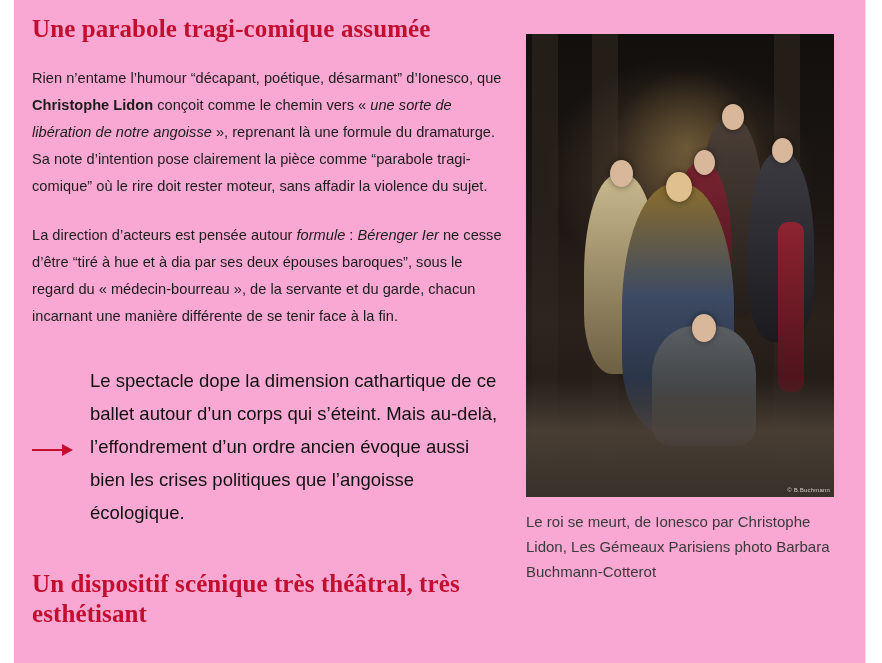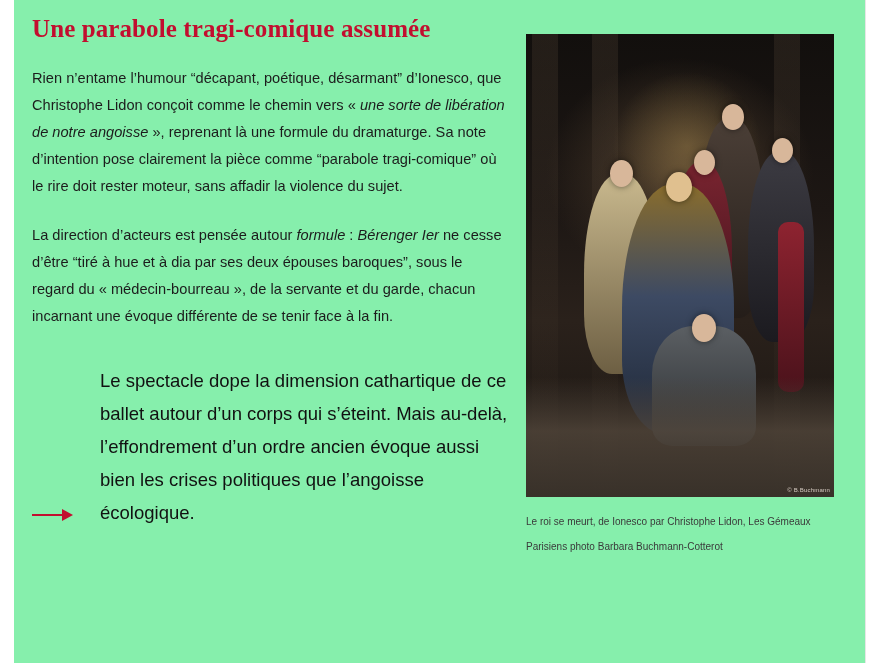--- a/index.html
+++ b/index.html
@@ -11,21 +11,21 @@
     width: 882px;
     height: 663px;
     overflow: hidden;
     font-family: "Liberation Sans", sans-serif;
     color: #1a1a1a;
   }
   .page {
     position: relative;
     width: 882px;
     height: 663px;
-    background: #86efac;
+    background: #f9a8d4;
     box-sizing: border-box;
   }
   .edge-left {
     position: absolute;
     left: 0; top: 0; bottom: 0;
     width: 14px;
     background: #ffffff;
   }
   .edge-right {
     position: absolute;
@@ -69,28 +69,28 @@
     margin-bottom: 0;
   }
   p.body {
     font-size: 14.6px;
     line-height: 27px;
     color: #1c1c1c;
     margin: 0 0 22px 0;
     letter-spacing: 0.02px;
   }
   p.body em { font-style: italic; }
-  p.body strong { font-weight: normal; }
+  p.body strong { font-weight: bold; }
 
   .pullquote {
     display: flex;
     flex-direction: row;
-    align-items: flex-end;
+    align-items: center;
     margin: 34px 0 0 0;
-    gap: 24px;
+    gap: 14px;
   }
   .arrow {
     flex: 0 0 auto;
     width: 44px;
     height: 26px;
     margin-top: 9px;
     position: relative;
   }
   .arrow .shaft {
     position: absolute;
@@ -164,51 +164,52 @@
     position: absolute;
     right: 4px;
     bottom: 4px;
     font-size: 6px;
     color: rgba(235,225,215,0.85);
     letter-spacing: 0.2px;
     font-family: "Liberation Sans", sans-serif;
   }
   .caption {
     margin-top: 12px;
-    font-size: 10px;
+    font-size: 15px;
     line-height: 25px;
     color: #3a3a3a;
     width: 308px;
   }
 </style>
 </head>
 <body>
 
 <div class="page">
   <div class="edge-left"></div>
   <div class="edge-right"></div>
 
   <div class="content">
 
     <div class="col-text">
 
       <h2 class="section-head">Une parabole tragi-comique assumée</h2>
 
       <p class="body"><span>Rien n’entame l’humour “décapant, poétique, désarmant” d’Ionesco, que </span><strong>Christophe Lidon</strong><span> conçoit comme le chemin vers « </span><em>une sorte de libération de notre angoisse</em><span> », reprenant là une formule du dramaturge. Sa note d’intention pose clairement la pièce comme “parabole tragi-comique” où le rire doit rester moteur, sans affadir la violence du sujet.</span></p>
 
-      <p class="body"><span>La direction d’acteurs est pensée autour </span><em>formule</em><span> : </span><em>Bérenger Ier</em><span> ne cesse d’être “tiré à hue et à dia par ses deux épouses baroques”, sous le regard du « médecin-bourreau », de la servante et du garde, chacun incarnant une évoque différente de se tenir face à la fin.</span></p>
+      <p class="body"><span>La direction d’acteurs est pensée autour </span><em>formule</em><span> : </span><em>Bérenger Ier</em><span> ne cesse d’être “tiré à hue et à dia par ses deux épouses baroques”, sous le regard du « médecin-bourreau », de la servante et du garde, chacun incarnant une manière différente de se tenir face à la fin.</span></p>
 
       <div class="pullquote">
         <span class="arrow">
           <span class="shaft"></span>
           <span class="head"></span>
         </span>
         <div class="pullquote-text">Le spectacle dope la dimension cathartique de ce ballet autour d’un corps qui s’éteint. Mais au-delà, l’effondrement d’un ordre ancien évoque aussi bien les crises politiques que l’angoisse écologique.</div>
       </div>
 
+      <h2 class="section-head second">Un dispositif scénique très théâtral, très esthétisant</h2>
     </div>
 
     <div class="col-figure">
       <figure class="figure">
         <div class="photo">
           <div class="wall-streak" style="left:6px;"></div>
           <div class="wall-streak" style="left:66px;"></div>
           <div class="wall-streak" style="left:248px;"></div>
           <div class="glow"></div>
 

